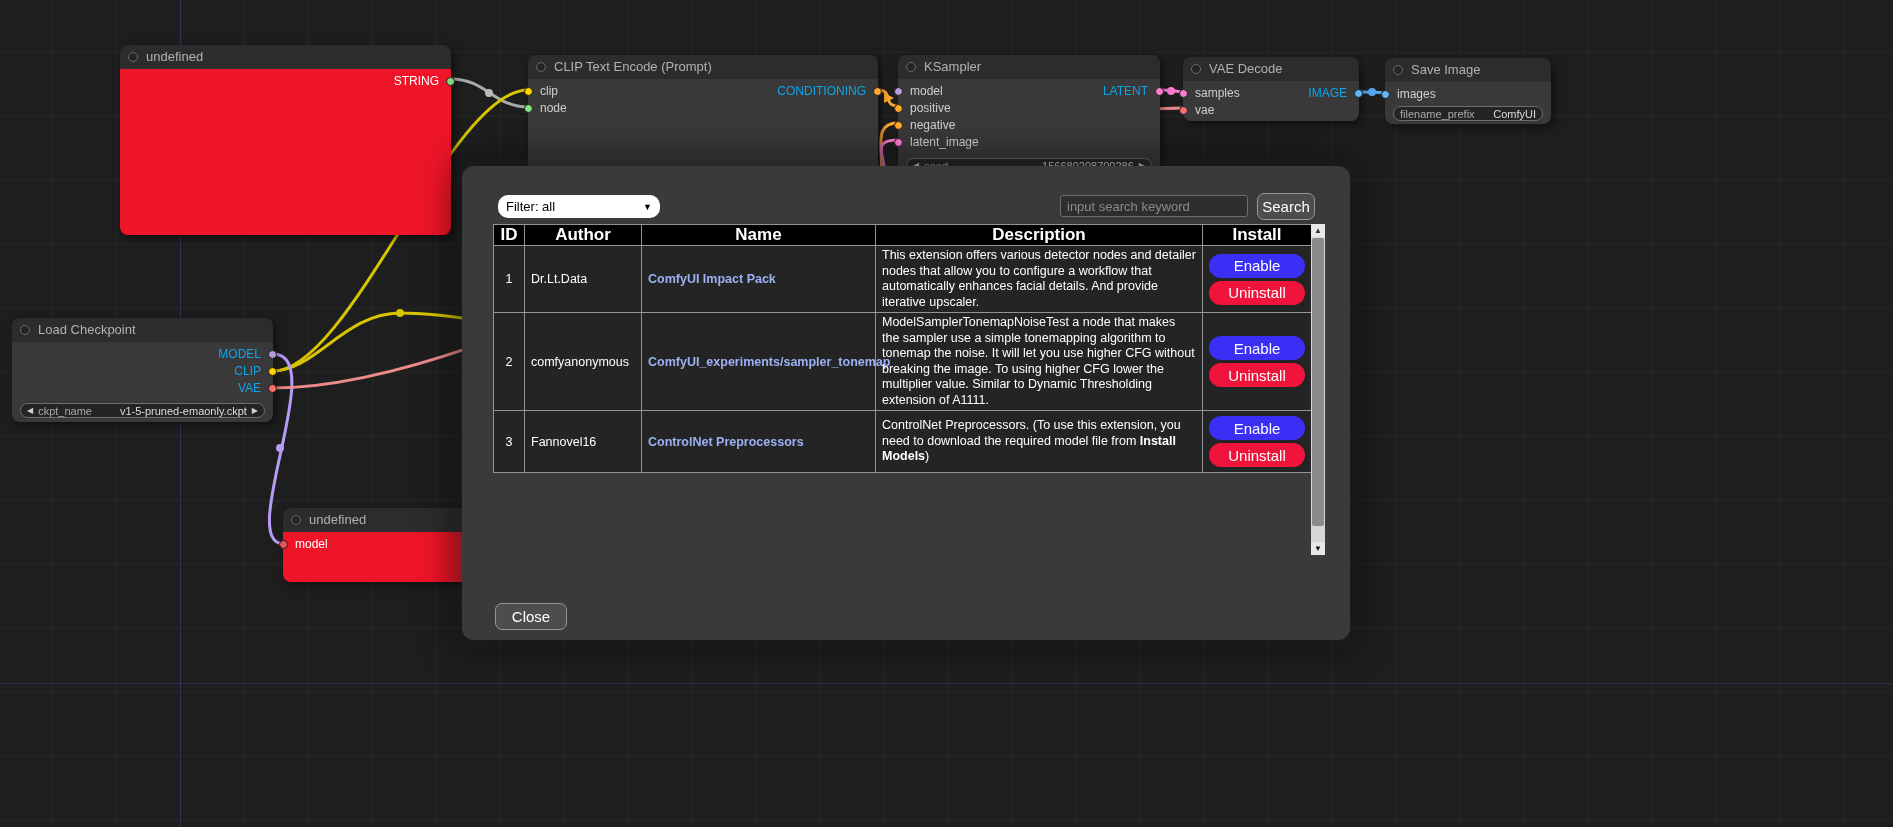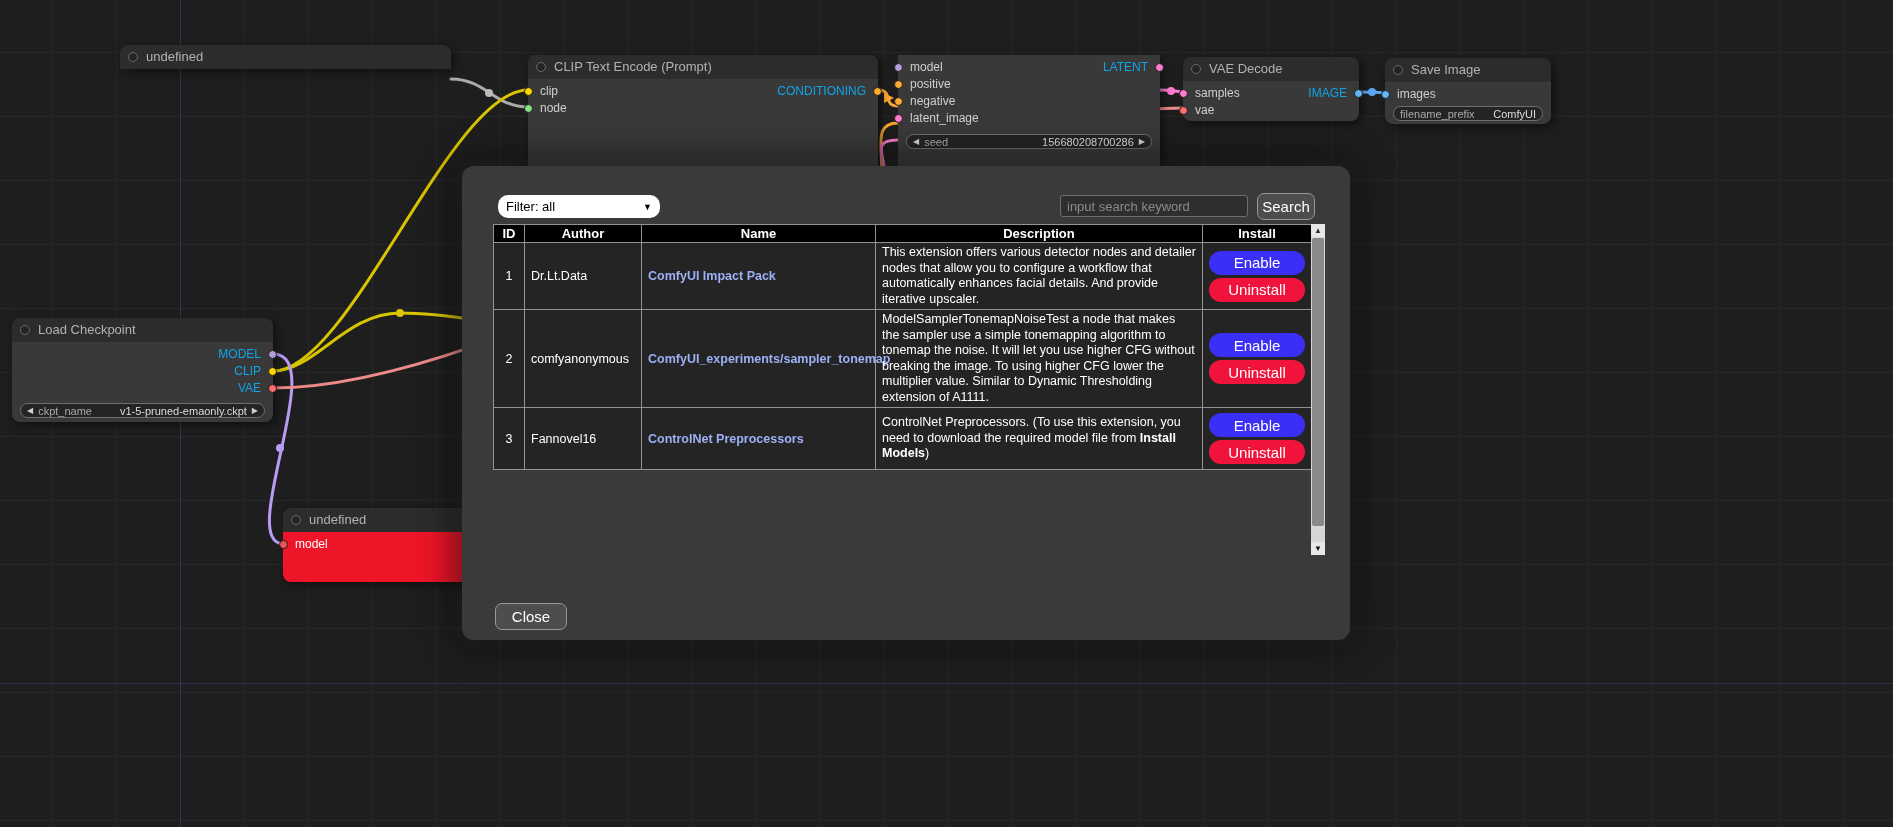--- a/index.html
+++ b/index.html
@@ -47,21 +47,21 @@
   .filter-select .caret { font-size:9px; color:#000; }
   .search-input { position:absolute; left:598px; top:29px; width:188px; height:22px; background:#2e2e2e; border:1px solid #6e6e6e; border-radius:3px; color:#ddd; font-size:13px; padding:8px 6px; }
   .search-input::placeholder { color:#8b8b8b; }
   .gray-btn { background:#4d4d4d; border:1px solid #979797; border-radius:7px; color:#fff; font-size:15px; font-family:"Liberation Sans",sans-serif; }
   .search-btn { position:absolute; left:795px; top:27px; width:58px; height:27px; }
   .close-btn { position:absolute; left:33px; top:437px; width:72px; height:27px; }
 
   .table-wrap { position:absolute; left:31px; top:58px; width:832px; height:331px; }
   table.ext { border-collapse:collapse; table-layout:fixed; width:818px; }
   table.ext th, table.ext td { border:1px solid #949494; }
-  table.ext th { background:#000; color:#fff; font-size:13px; font-weight:bold; height:18px; }
+  table.ext th { background:#000; color:#fff; font-size:17px; font-weight:bold; height:18px; }
   table.ext td { background:#242424; color:#fff; font-size:12.5px; padding:2px 6px; vertical-align:middle; }
   td.c-id { text-align:center; }
   td.c-desc { line-height:15.5px; }
   a.ext-link { color:#9cb1f5; font-weight:bold; text-decoration:none; cursor:pointer; }
   td.c-install { text-align:center; padding:4px 4px; }
   .btn-enable, .btn-uninstall { display:block; width:96px; height:24px; margin:3px auto; border:none; border-radius:12px; color:#fff; font-size:15px; font-family:"Liberation Sans",sans-serif; cursor:pointer; }
   .btn-enable { background:#3b2ff5; }
   .btn-uninstall { background:#f0143c; }
 
   .scrollbar { position:absolute; left:818px; top:0; width:14px; height:331px; background:#d6d6d6; }
@@ -104,20 +104,26 @@
 
     <path d="M1359,92 C1369,92 1375,92 1385,93" stroke="#5aa7f0"></path>
     <circle cx="1372" cy="92" r="4" fill="#5aa7f0"></circle>
   </svg>
 
   <div class="node" style="left:120px; top:45px; width:331px;">
     <div class="node-title">
       <span class="collapse-dot"></span>
       <span>undefined</span>
     </div>
+    <div class="node-body red" style="height:166px;">
+      <div class="srow white">
+        <span class="slab-out">STRING</span>
+        <span class="dot out" style="background:#82d982;"></span>
+      </div>
+    </div>
   </div>
 
   <div class="node" style="left:528px; top:55px; width:350px;">
     <div class="node-title">
       <span class="collapse-dot"></span>
       <span>CLIP Text Encode (Prompt)</span>
     </div>
     <div class="node-body" style="height:236px;">
       <div class="srow">
         <span class="dot in" style="background:#ffd500;"></span>
@@ -126,20 +132,24 @@
         <span class="dot out" style="background:#ffa931;"></span>
       </div>
       <div class="srow">
         <span class="dot in" style="background:#84e184;"></span>
         <span class="slab-in">node</span>
       </div>
     </div>
   </div>
 
   <div class="node" style="left:898px; top:55px; width:262px;">
+    <div class="node-title">
+      <span class="collapse-dot"></span>
+      <span>KSampler</span>
+    </div>
     <div class="node-body" style="height:210px;">
       <div class="srow">
         <span class="dot in" style="background:#b39ddb;"></span>
         <span class="slab-in">model</span>
         <span class="slab-out">LATENT</span>
         <span class="dot out" style="background:#ff7bd0;"></span>
       </div>
       <div class="srow">
         <span class="dot in" style="background:#ffa931;"></span>
         <span class="slab-in">positive</span>

